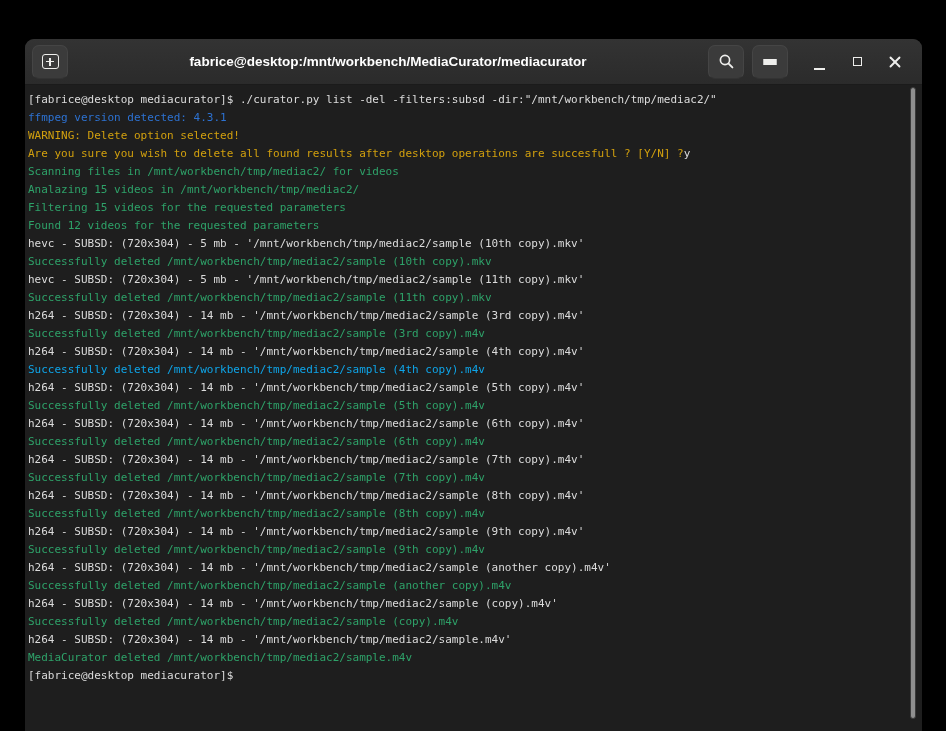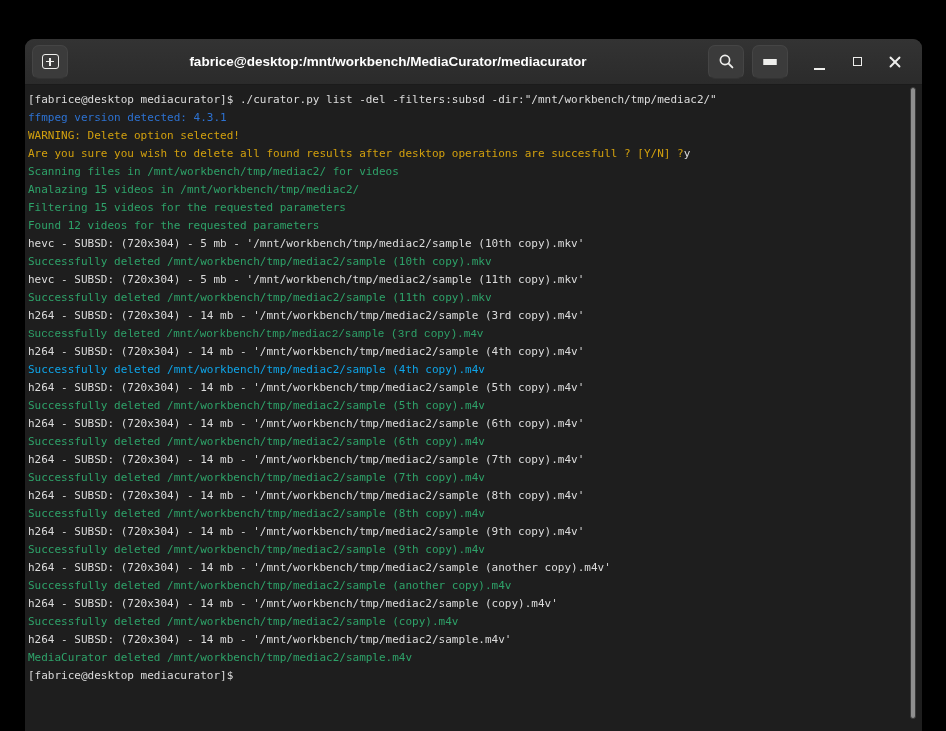--- a/index.html
+++ b/index.html
@@ -160,21 +160,21 @@
       <div class="tline"><span style="color: rgb(210, 160, 14);">Are you sure you wish to delete all found results after desktop operations are succesfull ? [Y/N] ?</span><span style="color: rgb(220, 220, 220);">y</span></div>
       <div class="tline"><span style="color: rgb(46, 162, 105);">Scanning files in /mnt/workbench/tmp/mediac2/ for videos</span></div>
       <div class="tline"><span style="color: rgb(46, 162, 105);">Analazing 15 videos in /mnt/workbench/tmp/mediac2/</span></div>
       <div class="tline"><span style="color: rgb(46, 162, 105);">Filtering 15 videos for the requested parameters</span></div>
       <div class="tline"><span style="color: rgb(46, 162, 105);">Found 12 videos for the requested parameters</span></div>
       <div class="tline"><span style="color: rgb(220, 220, 220);">hevc - SUBSD: (720x304) - 5 mb - '/mnt/workbench/tmp/mediac2/sample (10th copy).mkv'</span></div>
       <div class="tline"><span style="color: rgb(46, 162, 105);">Successfully deleted /mnt/workbench/tmp/mediac2/sample (10th copy).mkv</span></div>
       <div class="tline"><span style="color: rgb(220, 220, 220);">hevc - SUBSD: (720x304) - 5 mb - '/mnt/workbench/tmp/mediac2/sample (11th copy).mkv'</span></div>
       <div class="tline"><span style="color: rgb(46, 162, 105);">Successfully deleted /mnt/workbench/tmp/mediac2/sample (11th copy).mkv</span></div>
       <div class="tline"><span style="color: rgb(220, 220, 220);">h264 - SUBSD: (720x304) - 14 mb - '/mnt/workbench/tmp/mediac2/sample (3rd copy).m4v'</span></div>
-      <div class="tline"><span style="color: rgb(46, 162, 105); font-family: Liberation Mono, monospace;">Successfully deleted /mnt/workbench/tmp/mediac2/sample (3rd copy).m4v</span></div>
+      <div class="tline"><span style="color: rgb(46, 162, 105);">Successfully deleted /mnt/workbench/tmp/mediac2/sample (3rd copy).m4v</span></div>
       <div class="tline"><span style="color: rgb(220, 220, 220);">h264 - SUBSD: (720x304) - 14 mb - '/mnt/workbench/tmp/mediac2/sample (4th copy).m4v'</span></div>
       <div class="tline"><span style="color: #0ea5e9;">Successfully deleted /mnt/workbench/tmp/mediac2/sample (4th copy).m4v</span></div>
       <div class="tline"><span style="color: rgb(220, 220, 220);">h264 - SUBSD: (720x304) - 14 mb - '/mnt/workbench/tmp/mediac2/sample (5th copy).m4v'</span></div>
       <div class="tline"><span style="color: rgb(46, 162, 105);">Successfully deleted /mnt/workbench/tmp/mediac2/sample (5th copy).m4v</span></div>
       <div class="tline"><span style="color: rgb(220, 220, 220);">h264 - SUBSD: (720x304) - 14 mb - '/mnt/workbench/tmp/mediac2/sample (6th copy).m4v'</span></div>
       <div class="tline"><span style="color: rgb(46, 162, 105);">Successfully deleted /mnt/workbench/tmp/mediac2/sample (6th copy).m4v</span></div>
       <div class="tline"><span style="color: rgb(220, 220, 220);">h264 - SUBSD: (720x304) - 14 mb - '/mnt/workbench/tmp/mediac2/sample (7th copy).m4v'</span></div>
       <div class="tline"><span style="color: rgb(46, 162, 105);">Successfully deleted /mnt/workbench/tmp/mediac2/sample (7th copy).m4v</span></div>
       <div class="tline"><span style="color: rgb(220, 220, 220);">h264 - SUBSD: (720x304) - 14 mb - '/mnt/workbench/tmp/mediac2/sample (8th copy).m4v'</span></div>
       <div class="tline"><span style="color: rgb(46, 162, 105);">Successfully deleted /mnt/workbench/tmp/mediac2/sample (8th copy).m4v</span></div>

